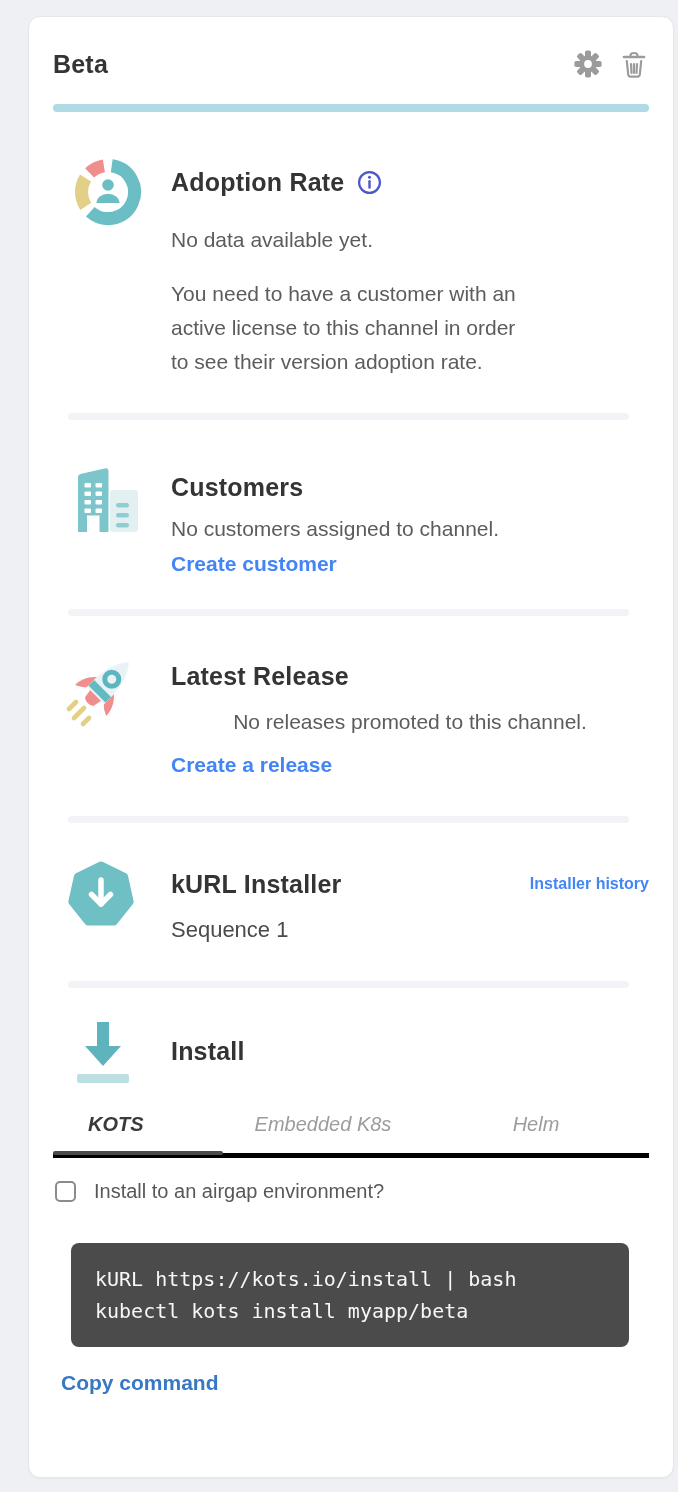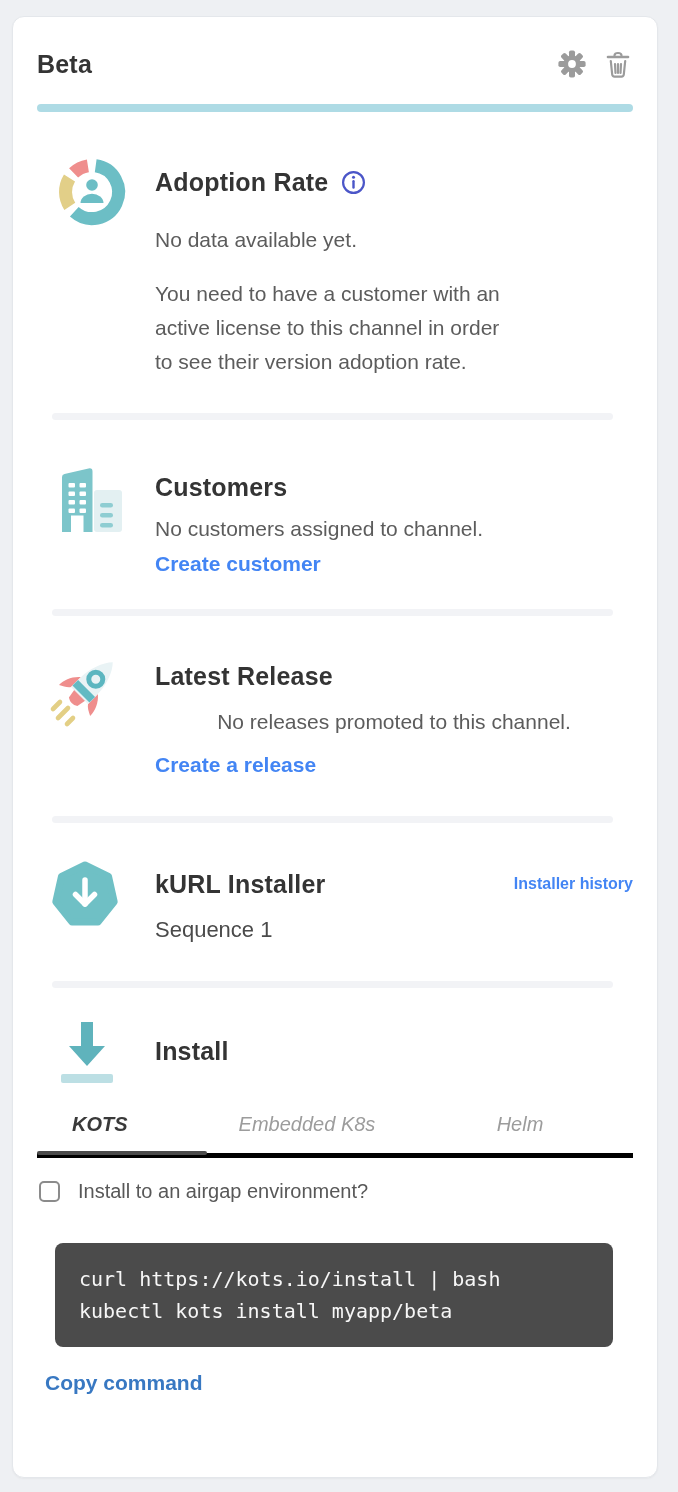--- a/index.html
+++ b/index.html
@@ -4,21 +4,21 @@
 <style>
   * { margin:0; padding:0; box-sizing:border-box; }
   html,body { width:678px; height:1492px; }
   body {
     background:#eef0f3;
     font-family:"Liberation Sans", sans-serif;
     color:#5c5c5c;
     -webkit-font-smoothing:antialiased;
   }
   .card {
-    position:absolute; left:12px; top:16px;
+    position:absolute; left:28px; top:16px;
     width:646px; height:1462px;
     background:#ffffff;
     border:1px solid #e4e7eb;
     border-radius:12px;
     box-shadow:0 1px 2px rgba(0,0,0,.04);
     padding:28px 24px 0 24px;
     overflow:hidden;
   }
   
   .card-header { display:flex; align-items:center; justify-content:space-between; height:38px; }
@@ -285,19 +285,19 @@
   </div>
 
   
   <div class="airgap-row">
     <span class="checkbox" role="checkbox" aria-checked="false"></span>
     <span class="airgap-label">Install to an airgap environment?</span>
   </div>
 
   
   <div class="code-block">
-    <div class="code-line">curl https://kots.io/install | bash</div>
+    <div class="code-line">kURL https://kots.io/install | bash</div>
     <div class="code-line">kubectl kots install myapp/beta</div>
   </div>
 
   <a href="#" class="copy-link">Copy command</a>
 
 </div>
 
 </body></html>

